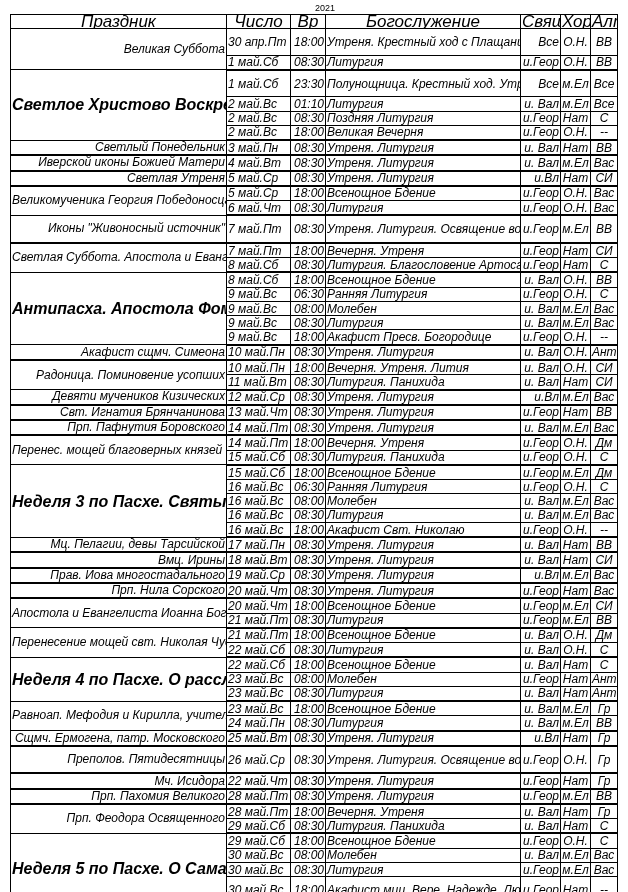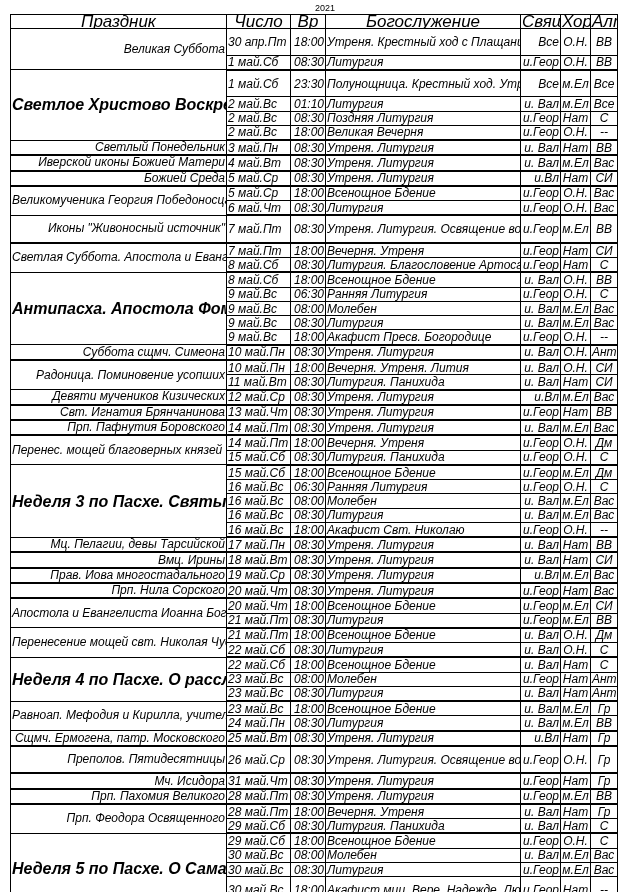--- a/index.html
+++ b/index.html
@@ -123,21 +123,21 @@
       <tr class="r1 grp-end">
         <td class="feast" rowspan="1">Иверской иконы Божией Матери</td>
         <td class="date">4 май.Вт</td>
         <td class="time">08:30</td>
         <td class="service">Утреня. Литургия</td>
         <td class="priest">и. Вал</td>
         <td class="choir">м.Ел</td>
         <td class="alt">Вас</td>
       </tr>
       <tr class="r1 grp-end">
-        <td class="feast" rowspan="1">Божией Среда</td>
+        <td class="feast" rowspan="1">Светлая Утреня</td>
         <td class="date">5 май.Ср</td>
         <td class="time">08:30</td>
         <td class="service">Утреня. Литургия</td>
         <td class="priest">и.Вл</td>
         <td class="choir">Нат</td>
         <td class="alt">СИ</td>
       </tr>
       <tr class="r1">
         <td class="feast" rowspan="2">Великомученика Георгия Победоносца</td>
         <td class="date">5 май.Ср</td>
@@ -216,21 +216,21 @@
       </tr>
       <tr class="r1 grp-end">
         <td class="date">9 май.Вс</td>
         <td class="time">18:00</td>
         <td class="service">Акафист Пресв. Богородице</td>
         <td class="priest">и.Геор</td>
         <td class="choir">О.Н.</td>
         <td class="alt">--</td>
       </tr>
       <tr class="r1 grp-end">
-        <td class="feast" rowspan="1">Суббота сщмч. Симеона</td>
+        <td class="feast" rowspan="1">Акафист сщмч. Симеона</td>
         <td class="date">10 май.Пн</td>
         <td class="time">08:30</td>
         <td class="service">Утреня. Литургия</td>
         <td class="priest">и. Вал</td>
         <td class="choir">О.Н.</td>
         <td class="alt">Ант</td>
       </tr>
       <tr class="r1">
         <td class="feast" rowspan="2">Радоница. Поминовение усопших</td>
         <td class="date">10 май.Пн</td>
@@ -458,21 +458,21 @@
         <td class="feast" rowspan="1">Преполов. Пятидесятницы</td>
         <td class="date">26 май.Ср</td>
         <td class="time">08:30</td>
         <td class="service">Утреня. Литургия. Освящение воды</td>
         <td class="priest">и.Геор</td>
         <td class="choir">О.Н.</td>
         <td class="alt">Гр</td>
       </tr>
       <tr class="r1 grp-end">
         <td class="feast" rowspan="1">Мч. Исидора</td>
-        <td class="date">31 май.Чт</td>
+        <td class="date">22 май.Чт</td>
         <td class="time">08:30</td>
         <td class="service">Утреня. Литургия</td>
         <td class="priest">и.Геор</td>
         <td class="choir">Нат</td>
         <td class="alt">Гр</td>
       </tr>
       <tr class="r1 grp-end">
         <td class="feast" rowspan="1">Прп. Пахомия Великого</td>
         <td class="date">28 май.Пт</td>
         <td class="time">08:30</td>

